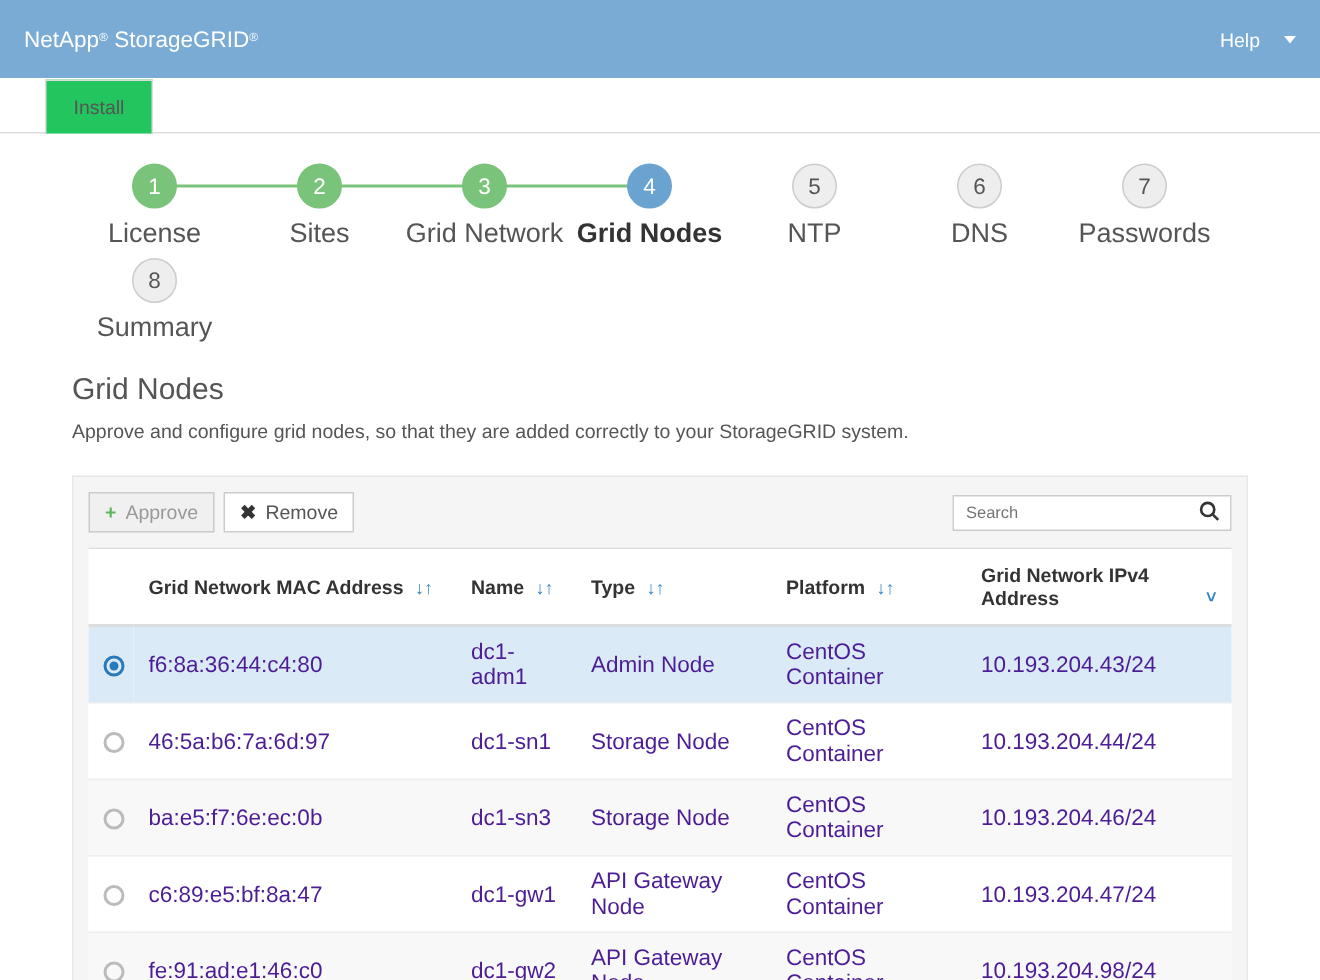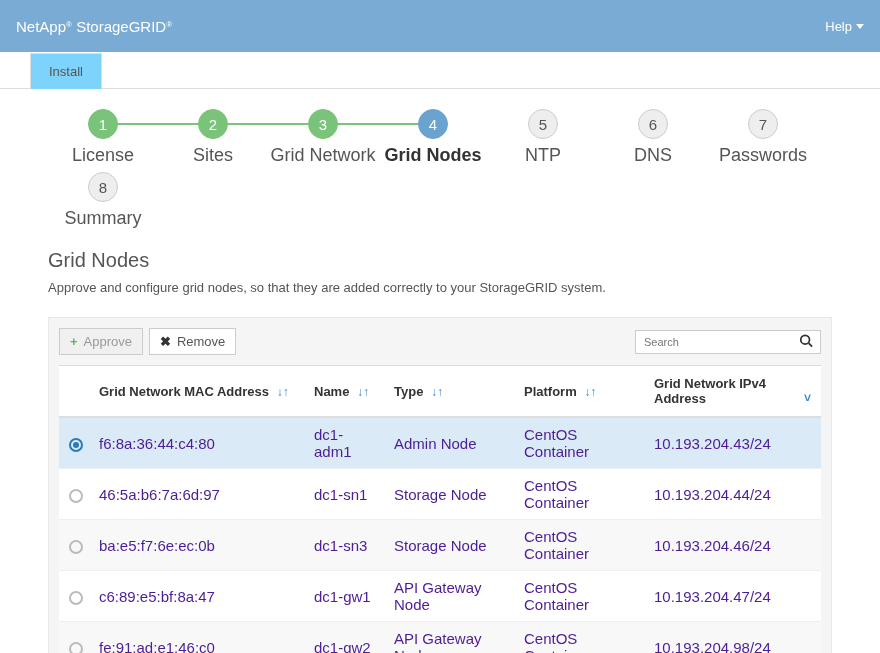--- a/index.html
+++ b/index.html
@@ -14,31 +14,31 @@
     background: #79abd4;
     color: #fff;
     height: 52px;
     display: flex;
     align-items: center;
     padding: 0 16px;
     justify-content: space-between;
   }
   .brand { font-size: 15px; font-weight: 400; }
   .brand sup { font-size: 8px; vertical-align: top; position: relative; top: 2px; }
-  .help { font-size: 13px; display:flex; align-items:center; gap:4px; cursor:pointer;}
+  .help { font-size: 13px; display:flex; align-items:center; gap:16px; cursor:pointer;}
   .tabstrip {
     border-bottom: 1px solid #ddd;
     padding-left: 30px;
   }
   .tab {
     display: inline-block;
     padding: 10px 18px;
     border: 1px solid #ddd;
     border-bottom: none;
-    background: #7dd3fc;
+    background: #22c55e;
     color: #555;
     position: relative;
     top: 1px;
     cursor: pointer;
   }
   .content { padding: 20px 48px; }
   .stepper {
     display: flex;
     flex-wrap: wrap;
     row-gap: 6px;

